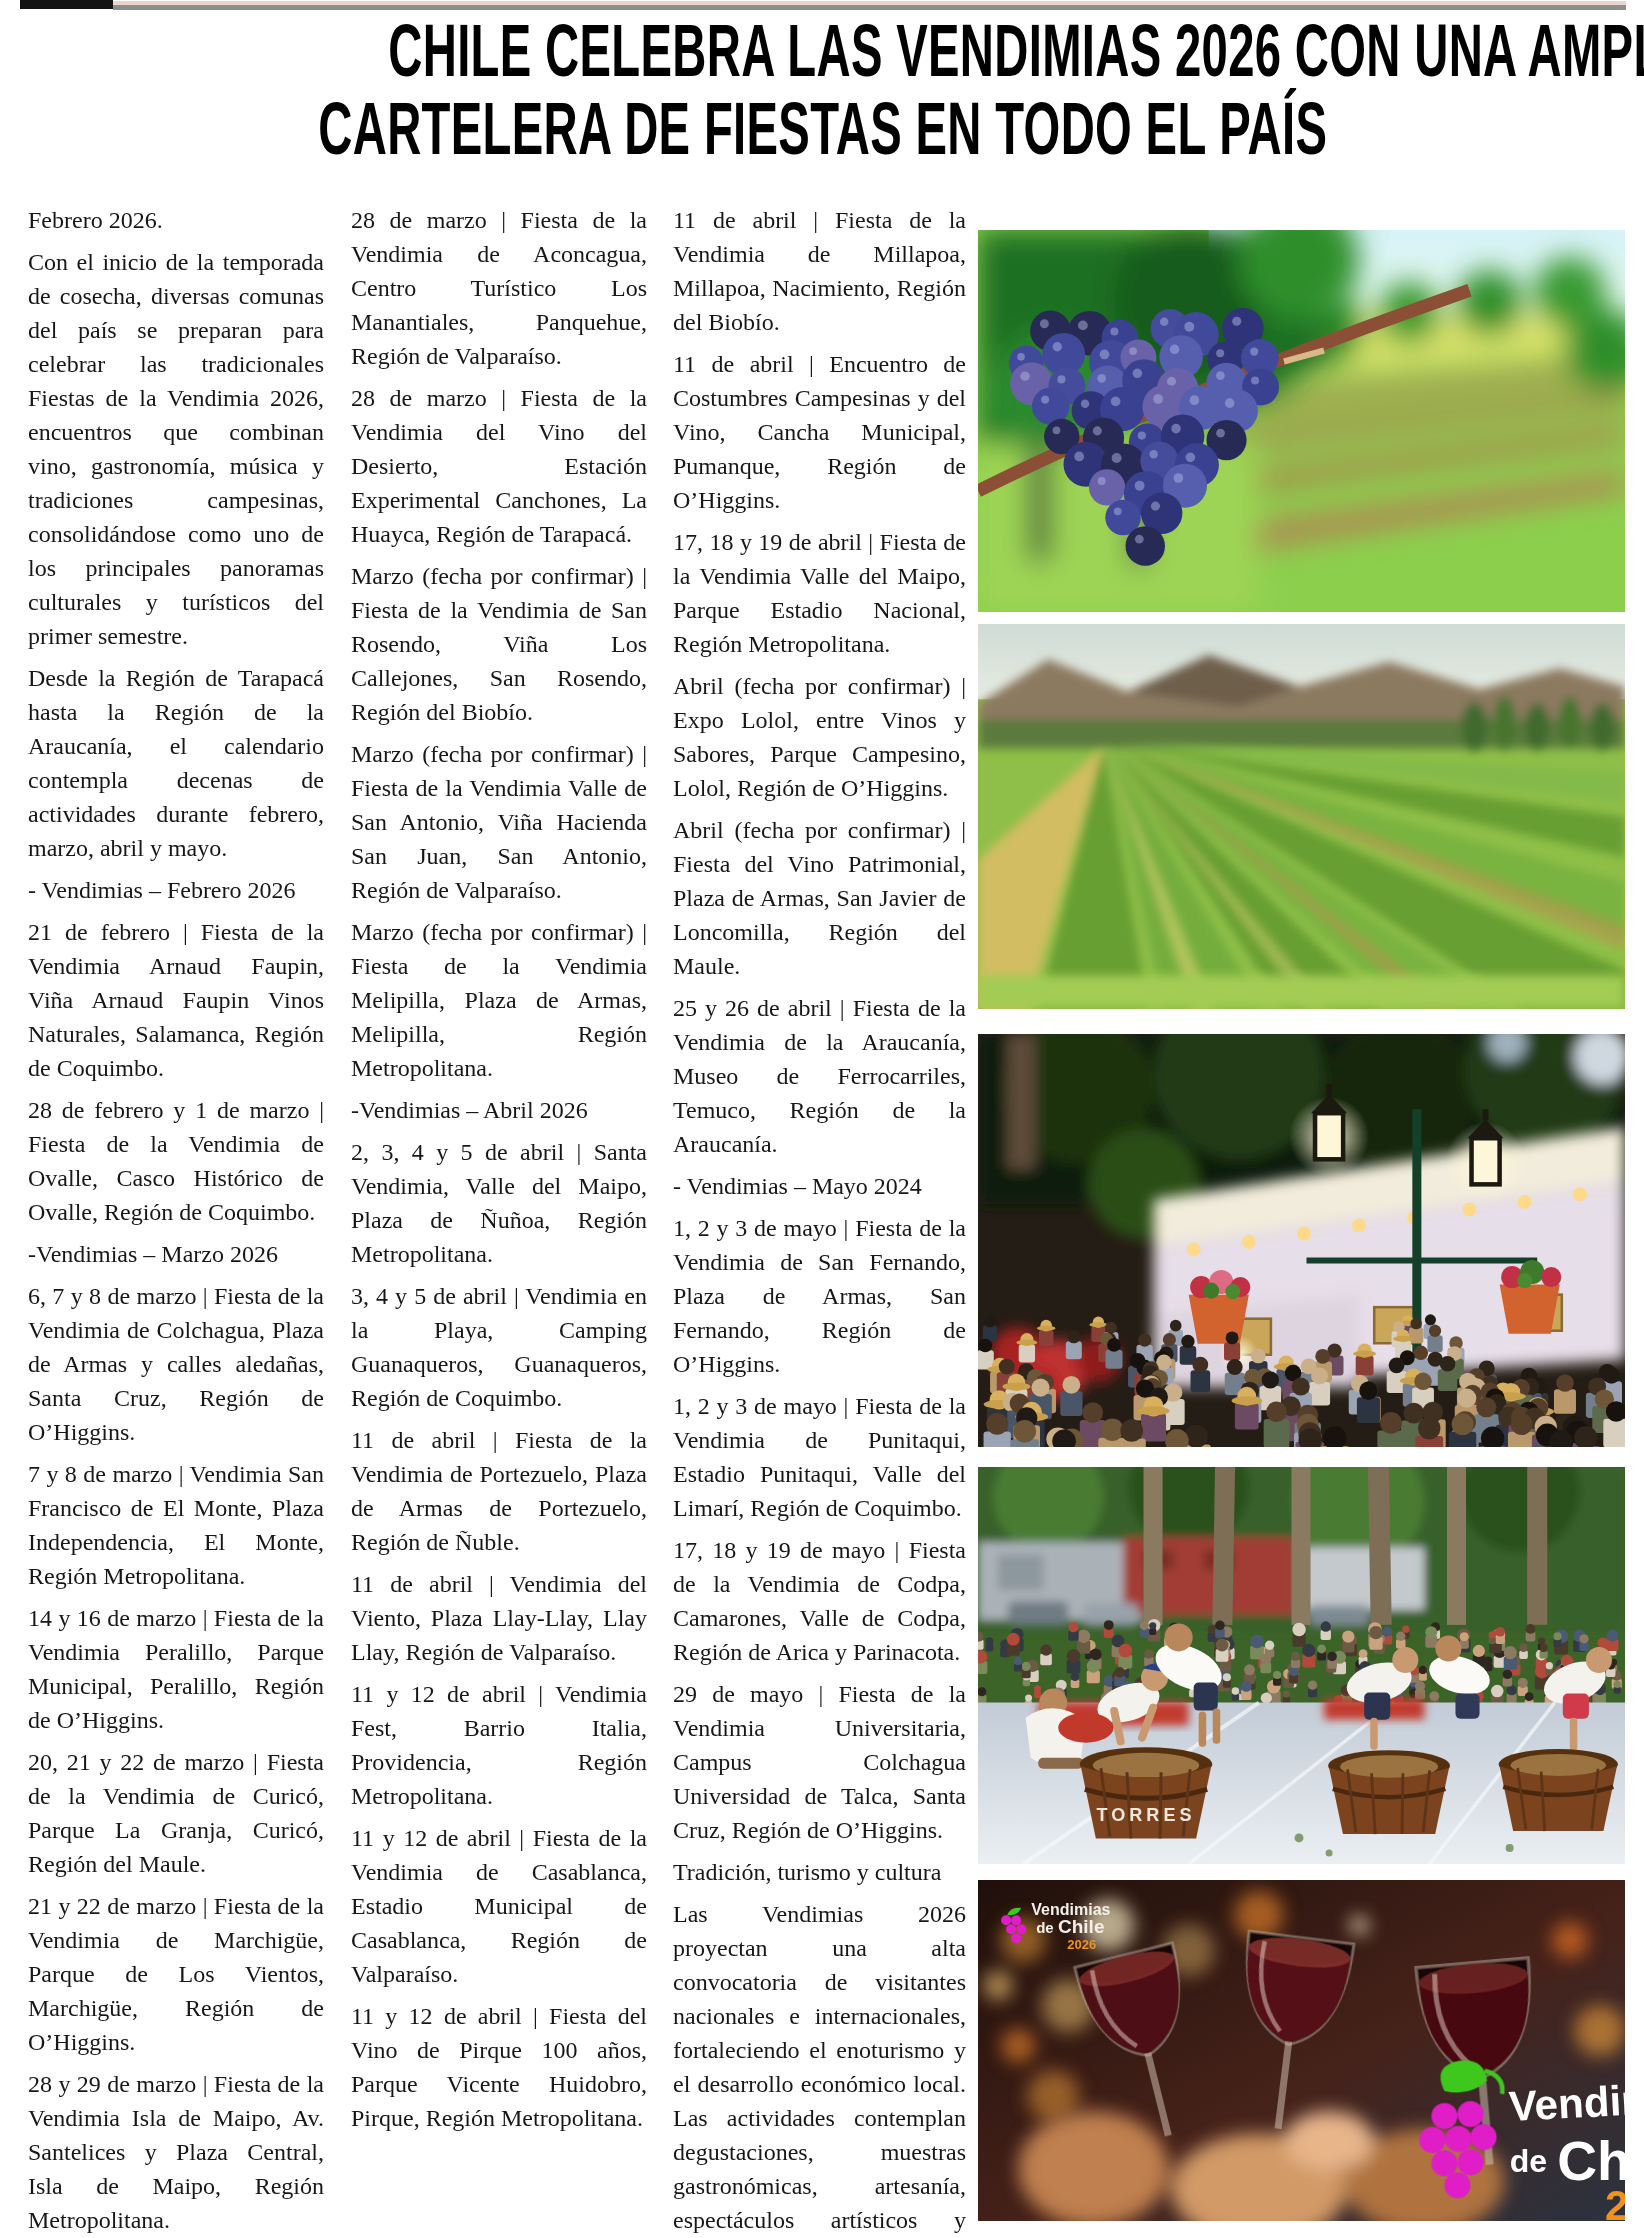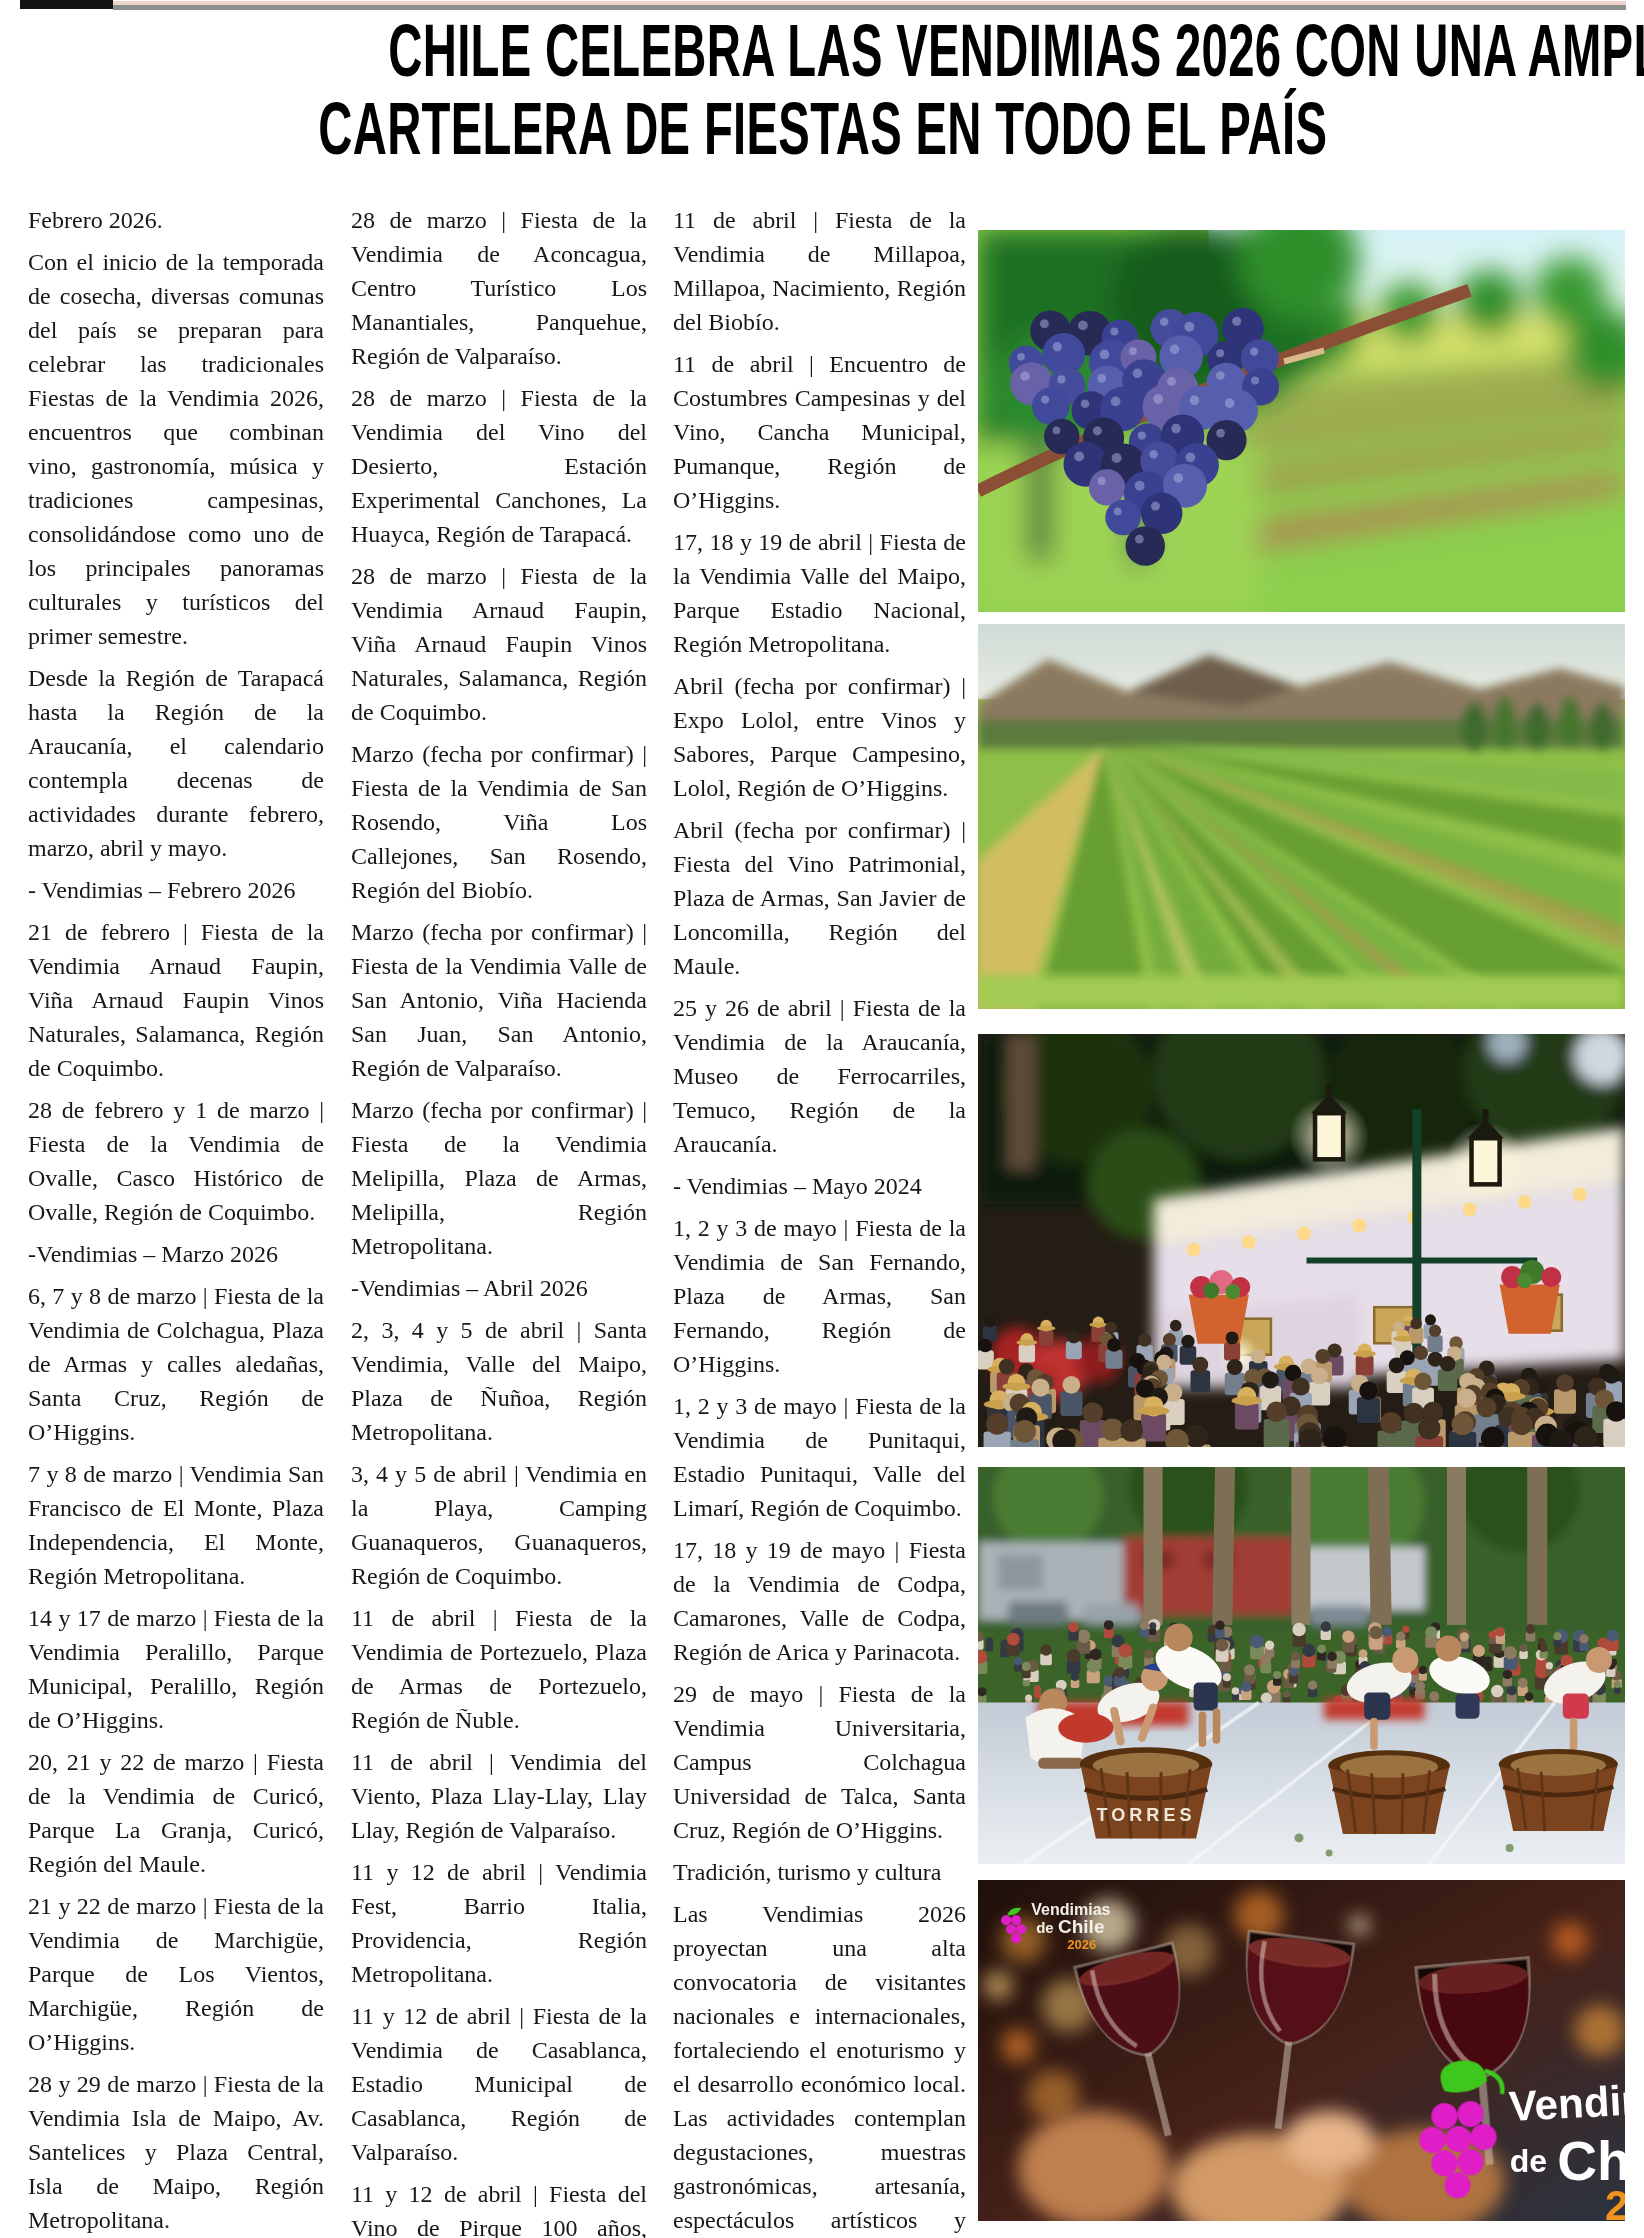--- a/index.html
+++ b/index.html
@@ -46,30 +46,29 @@
 <div class="col" id="col1">
   <p>Febrero 2026.</p>
   <p>Con el inicio de la temporada de cosecha, diversas comunas del país se preparan para celebrar las tradicionales Fiestas de la Vendimia 2026, encuentros que combinan vino, gastronomía, música y tradiciones campesinas, consolidándose como uno de los principales panoramas culturales y turísticos del primer semestre.</p>
   <p>Desde la Región de Tarapacá hasta la Región de la Araucanía, el calendario contempla decenas de actividades durante febrero, marzo, abril y mayo.</p>
   <p>- Vendimias – Febrero 2026</p>
   <p>21 de febrero | Fiesta de la Vendimia Arnaud Faupin, Viña Arnaud Faupin Vinos Naturales, Salamanca, Región de Coquimbo.</p>
   <p>28 de febrero y 1 de marzo | Fiesta de la Vendimia de Ovalle, Casco Histórico de Ovalle, Región de Coquimbo.</p>
   <p>-Vendimias – Marzo 2026</p>
   <p>6, 7 y 8 de marzo | Fiesta de la Vendimia de Colchagua, Plaza de Armas y calles aledañas, Santa Cruz, Región de O’Higgins.</p>
   <p>7 y 8 de marzo | Vendimia San Francisco de El Monte, Plaza Independencia, El Monte, Región Metropolitana.</p>
-  <p>14 y 17 de marzo | Fiesta de la Vendimia Peralillo, Parque Municipal, Peralillo, Región de O’Higgins.</p>
+  <p>14 y 16 de marzo | Fiesta de la Vendimia Peralillo, Parque Municipal, Peralillo, Región de O’Higgins.</p>
   <p>20, 21 y 22 de marzo | Fiesta de la Vendimia de Curicó, Parque La Granja, Curicó, Región del Maule.</p>
   <p>21 y 22 de marzo | Fiesta de la Vendimia de Marchigüe, Parque de Los Vientos, Marchigüe, Región de O’Higgins.</p>
   <p>28 y 29 de marzo | Fiesta de la Vendimia Isla de Maipo, Av. Santelices y Plaza Central, Isla de Maipo, Región Metropolitana.</p>
 </div>
 
 <div class="col" id="col2">
   <p>28 de marzo | Fiesta de la Vendimia de Aconcagua, Centro Turístico Los Manantiales, Panquehue, Región de Valparaíso.</p>
   <p>28 de marzo | Fiesta de la Vendimia del Vino del Desierto, Estación Experimental Canchones, La Huayca, Región de Tarapacá.</p>
-  <p>28 de marzo | Fiesta de la Vendimia Arnaud Faupin, Viña Arnaud Faupin Vinos Naturales, Salamanca, Región de Coquimbo.</p>
   <p>Marzo (fecha por confirmar) | Fiesta de la Vendimia de San Rosendo, Viña Los Callejones, San Rosendo, Región del Biobío.</p>
   <p>Marzo (fecha por confirmar) | Fiesta de la Vendimia Valle de San Antonio, Viña Hacienda San Juan, San Antonio, Región de Valparaíso.</p>
   <p>Marzo (fecha por confirmar) | Fiesta de la Vendimia Melipilla, Plaza de Armas, Melipilla, Región Metropolitana.</p>
   <p>-Vendimias – Abril 2026</p>
   <p>2, 3, 4 y 5 de abril | Santa Vendimia, Valle del Maipo, Plaza de Ñuñoa, Región Metropolitana.</p>
   <p>3, 4 y 5 de abril | Vendimia en la Playa, Camping Guanaqueros, Guanaqueros, Región de Coquimbo.</p>
   <p>11 de abril | Fiesta de la Vendimia de Portezuelo, Plaza de Armas de Portezuelo, Región de Ñuble.</p>
   <p>11 de abril | Vendimia del Viento, Plaza Llay-Llay, Llay Llay, Región de Valparaíso.</p>
   <p>11 y 12 de abril | Vendimia Fest, Barrio Italia, Providencia, Región Metropolitana.</p>
   <p>11 y 12 de abril | Fiesta de la Vendimia de Casablanca, Estadio Municipal de Casablanca, Región de Valparaíso.</p>

